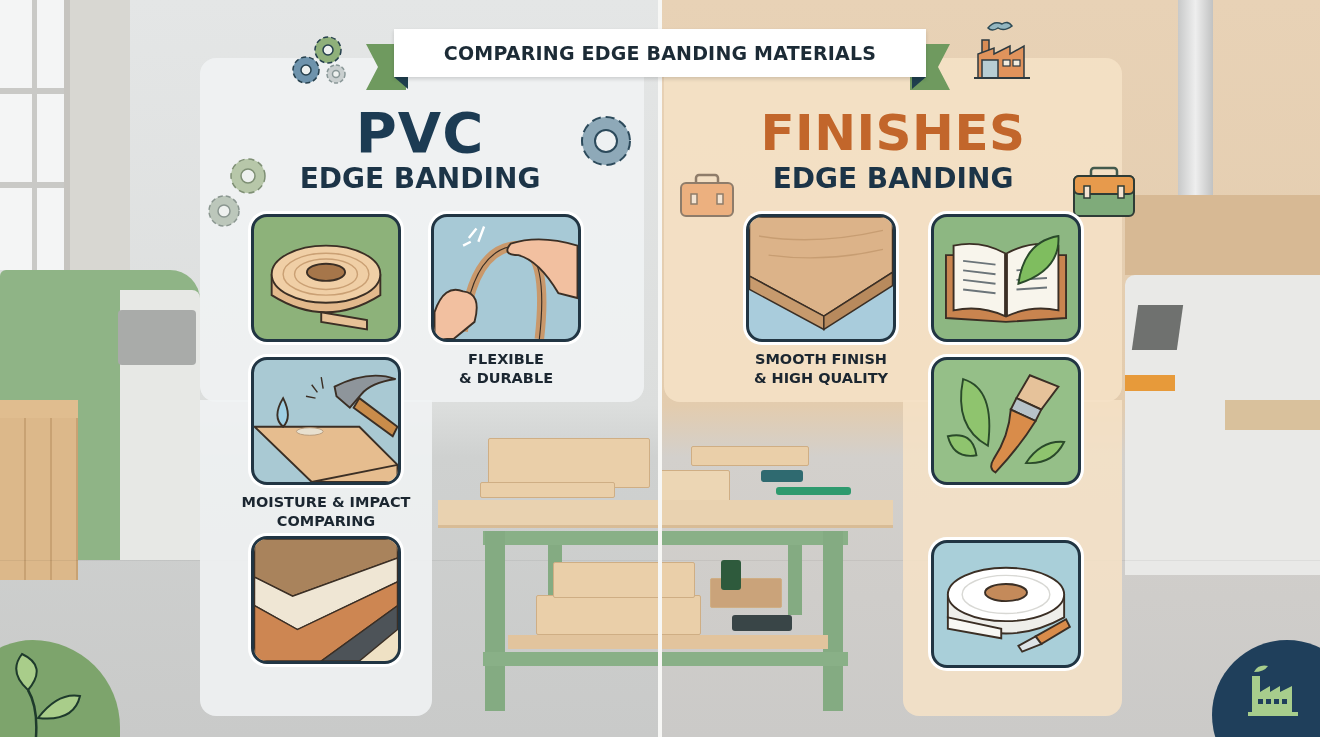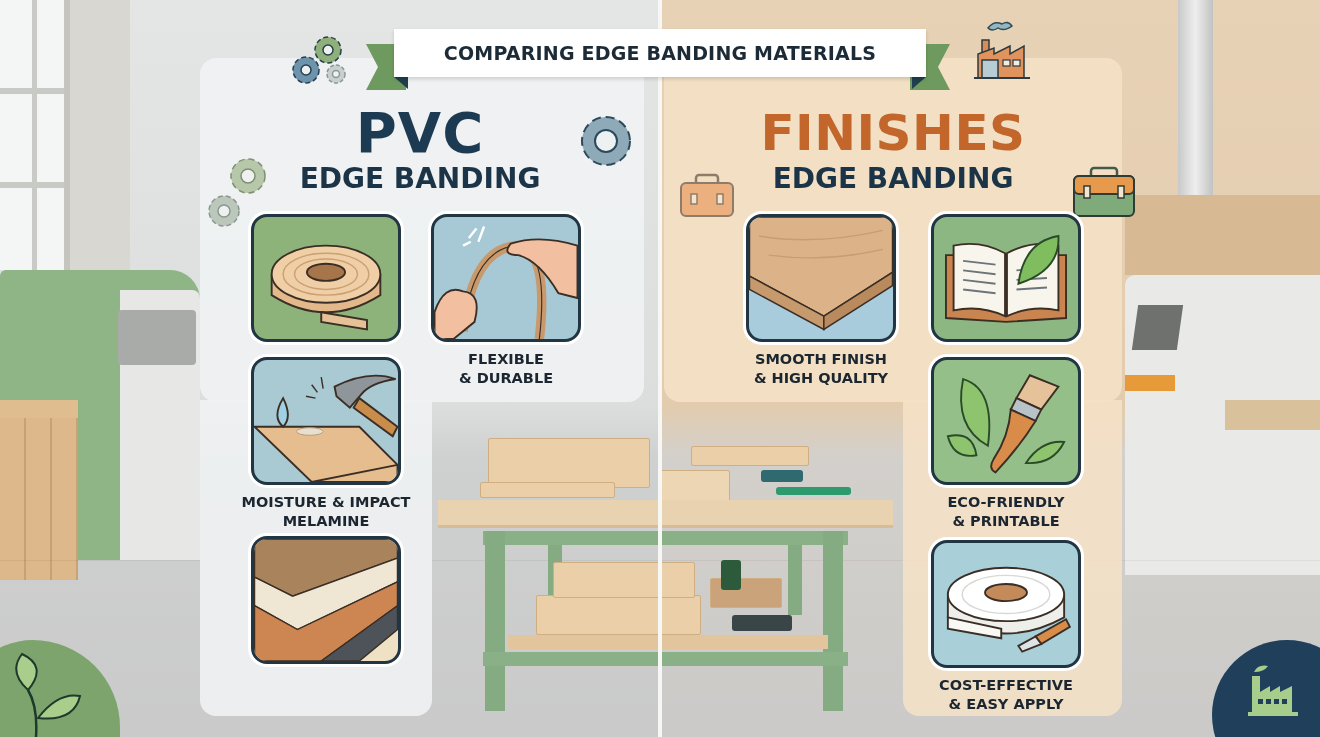--- a/index.html
+++ b/index.html
@@ -321,21 +321,21 @@
       <path d="M60 128 L150 110" fill="none" stroke="#3b2f25" stroke-width="2"></path>
       <path d="M30 40 Q40 60 30 70 Q18 60 30 40Z" fill="#9fd0e4" stroke="#3b2f25" stroke-width="2"></path>
       <ellipse cx="58" cy="75" rx="14" ry="4" fill="#e8e0cf" stroke="#b89a7a"></ellipse>
       <path d="M110 40 L150 70 L145 80 L104 50Z" fill="#c98c4a" stroke="#3b2f25" stroke-width="2"></path>
       <path d="M84 28 Q120 10 148 20 Q122 24 112 36 L100 50 L86 38Z" fill="#8e959b" stroke="#3b2f25" stroke-width="2"></path>
       <path d="M60 26 L66 34 M70 18 L72 30 M54 38 L64 40" stroke="#3b2f25" stroke-width="1.5"></path>
     </svg>
   </div>
   <div class="label" style="width:190px;margin-left:-20px;">
     <div>MOISTURE &amp; IMPACT</div>
-    <div>MELAMINE</div>
+    <div>COMPARING</div>
   </div>
 </div>
 <div class="card" style="left:251px;top:536px;">
   <div class="tile" style="background:#efe1c4;">
     <svg viewBox="0 0 150 128">
       <path d="M0 0 L150 0 L150 20 L40 60 L0 40Z" fill="#a9835c" stroke="#3b2f25" stroke-width="1.5"></path>
       <path d="M0 40 L40 60 L150 20 L150 45 L45 95 L0 70Z" fill="#efe6d4" stroke="#3b2f25" stroke-width="1.5"></path>
       <path d="M0 70 L45 95 L150 45 L150 70 L70 128 L0 128Z" fill="#cd8652" stroke="#3b2f25" stroke-width="1.5"></path>
       <path d="M70 128 L150 70 L150 95 L110 128Z" fill="#4d5358" stroke="#3b2f25" stroke-width="1.5"></path>
     </svg>
@@ -370,35 +370,27 @@
 <div class="card" style="left:931px;top:357px;">
   <div class="tile" style="background:#95bf88;">
     <svg viewBox="0 0 150 128">
       <path d="M30 20 Q64 30 56 90 Q20 70 30 20Z" fill="#8fc46e" stroke="#2a4a2a" stroke-width="2"></path>
       <path d="M14 80 Q40 74 44 100 Q20 104 14 80Z" fill="#8fc46e" stroke="#2a4a2a" stroke-width="2"></path>
       <path d="M96 108 Q112 84 136 86 Q124 110 96 108Z" fill="#8fc46e" stroke="#2a4a2a" stroke-width="2"></path>
       <path d="M100 16 L130 28 L112 52 L86 40Z" fill="#e6c29a" stroke="#3b2f25" stroke-width="2"></path>
       <path d="M86 40 L112 52 L106 64 L80 52Z" fill="#b7c2c9" stroke="#3b2f25" stroke-width="2"></path>
       <path d="M80 52 L106 64 Q90 90 64 118 Q56 114 62 104 Q78 80 80 52Z" fill="#d98c4a" stroke="#3b2f25" stroke-width="2"></path>
     </svg>
-  </div>
-  <div class="label">
-    <div>ECO-FRIENDLY</div>
-    <div>&amp; PRINTABLE</div>
   </div>
 </div>
 <div class="card" style="left:931px;top:540px;">
   <div class="tile" style="background:#a9cfd9;">
     <svg viewBox="0 0 150 128">
       <path d="M14 54 L14 78 Q75 112 136 78 L136 54" fill="#eeeeea" stroke="#3b2f25" stroke-width="2"></path>
       <ellipse cx="75" cy="54" rx="61" ry="28" fill="#ffffff" stroke="#3b2f25" stroke-width="2"></ellipse>
       <ellipse cx="75" cy="54" rx="46" ry="20" fill="none" stroke="#d8d8d4" stroke-width="1.5"></ellipse>
       <ellipse cx="75" cy="52" rx="22" ry="9" fill="#c48a5a" stroke="#3b2f25" stroke-width="2"></ellipse>
       <path d="M14 78 L14 90 L70 100 L70 90Z" fill="#f8f8f4" stroke="#3b2f25" stroke-width="2"></path>
       <path d="M106 98 L138 80 L142 88 L112 106Z" fill="#d98c4a" stroke="#3b2f25" stroke-width="2"></path>
       <path d="M88 108 L106 98 L112 106 L92 114Z" fill="#dde3e6" stroke="#3b2f25" stroke-width="2"></path>
     </svg>
   </div>
-  <div class="label" style="width:170px;margin-left:-10px;">
-    <div>COST-EFFECTIVE</div>
-    <div>&amp; EASY APPLY</div>
-  </div>
 </div>
 
 </body></html>

